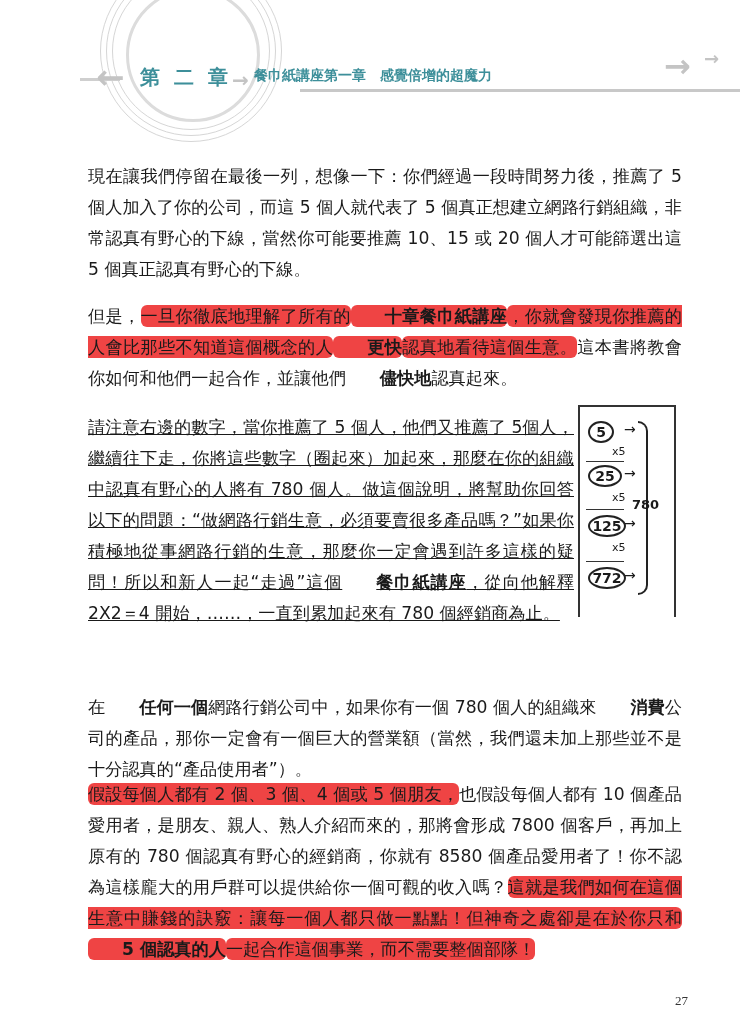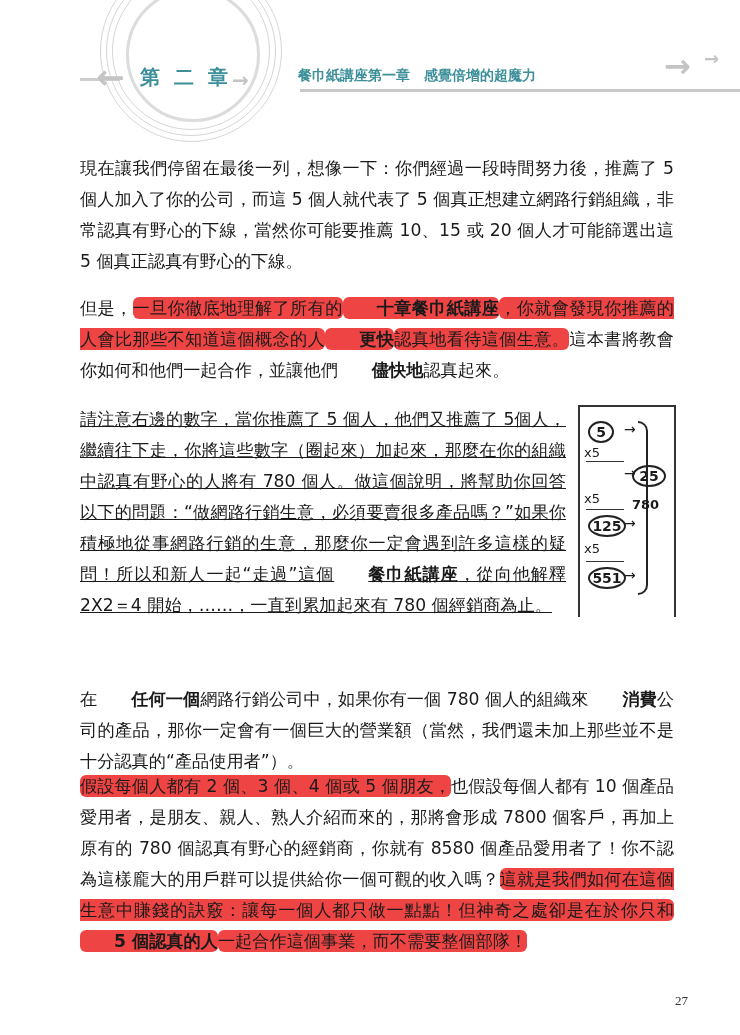--- a/index.html
+++ b/index.html
@@ -6,37 +6,37 @@
   body { width: 740px; height: 1035px; position: relative; overflow: hidden;
          font-family: "DejaVu Sans", "Liberation Sans", sans-serif; color: #1a1a1a; }
 
   
   .header { position: absolute; left: 0; top: 0; width: 740px; height: 140px; }
   .circle { position: absolute; border-radius: 50%; border: 1px solid #d6d6d6; }
   .header-line { position: absolute; left: 300px; top: 89px; width: 440px; height: 3px; background: #c8c8c8; }
   .header-line-left { position: absolute; left: 80px; top: 78px; width: 40px; height: 3px; background: #cfcfcf; }
   .chapter-label { position: absolute; left: 140px; top: 64px; font-size: 20px; color: #3d8f9a;
                    letter-spacing: 14px; font-weight: bold; }
-  .chapter-title { position: absolute; left: 254px; top: 67px; font-size: 14px; color: #3d8f9a; font-weight: bold; margin-left: 44px; }
+  .chapter-title { position: absolute; left: 254px; top: 67px; font-size: 14px; color: #3d8f9a; font-weight: bold; }
   .arrow { position: absolute; color: #c4c4c4; font-weight: bold; line-height: 1; }
 
   
   .para { position: absolute; left: 76px; width: 594px; font-size: 17.2px; line-height: 31px;
-          text-align: justify; margin: 4px; }
+          text-align: justify; margin: 12px; }
   .para b { font-weight: bold; padding-left: 34px; }
   .hl { background: #ef4444; border-radius: 6px; padding: 1px 0; }
   .para-narrow { width: 486px; text-decoration: underline; }
 
   
   .figure { position: absolute; left: 578px; top: 405px; width: 94px; height: 210px;
             border-left: 2px solid #333; border-right: 2px solid #333; border-top: 2px solid #333; }
   .bubble { position: absolute; left: 8px; border: 2px solid #222; border-radius: 50%;
             font-size: 14px; font-weight: bold; text-align: center; line-height: 18px; height: 18px;
             font-family: "DejaVu Sans", sans-serif; }
-  .mult { position: absolute; left: 4px; font-size: 13px; }
+  .mult { position: absolute; left: 32px; font-size: 11px; }
   .bar { position: absolute; left: 6px; width: 38px; height: 1px; background: #333; }
   .fig-arrow { position: absolute; left: 44px; font-size: 14px; }
   .brace { position: absolute; left: 58px; top: 14px; width: 8px; height: 170px;
            border: 2px solid #222; border-left: none; border-radius: 0 10px 10px 0; }
   .total { position: absolute; left: 52px; top: 90px; font-size: 13px; font-weight: bold; }
 
   .page-number { position: absolute; left: 675px; top: 993px; font-size: 13px; color: #333;
                  font-family: "Liberation Serif", serif; }
 </style>
 </head>
@@ -61,27 +61,27 @@
 <p class="para" style="top:289px;"><span>但是，</span><span class="hl">一旦你徹底地理解了所有的</span><b class="hl">十章餐巾紙講座</b><span class="hl">，你就會發現你推薦的人會比那些不知道這個概念的人</span><b class="hl">更快</b><span class="hl">認真地看待這個生意。</span><span>這本書將教會你如何和他們一起合作，並讓他們</span><b>儘快地</b><span>認真起來。</span></p>
 <p class="para para-narrow" style="top:400px;"><span>請注意右邊的數字，當你推薦了 5 個人，他們又推薦了 5個人，繼續往下走，你將這些數字（圈起來）加起來，那麼在你的組織中認真有野心的人將有 780 個人。做這個說明，將幫助你回答以下的問題：“做網路行銷生意，必須要賣很多產品嗎？”如果你積極地從事網路行銷的生意，那麼你一定會遇到許多這樣的疑問！所以和新人一起“走過”這個</span><b>餐巾紙講座</b><span>，從向他解釋 2X2＝4 開始，……，一直到累加起來有 780 個經銷商為止。</span></p>
 <p class="para" style="top:680px;"><span>在</span><b>任何一個</b><span>網路行銷公司中，如果你有一個 780 個人的組織來</span><b>消費</b><span>公司的產品，那你一定會有一個巨大的營業額（當然，我們還未加上那些並不是十分認真的“產品使用者”）。</span></p>
 <p class="para" style="top:767px;"><span class="hl">假設每個人都有 2 個、3 個、4 個或 5 個朋友，</span><span>也假設每個人都有 10 個產品愛用者，是朋友、親人、熟人介紹而來的，那將會形成 7800 個客戶，再加上原有的 780 個認真有野心的經銷商，你就有 8580 個產品愛用者了！你不認為這樣龐大的用戶群可以提供給你一個可觀的收入嗎？</span><span class="hl">這就是我們如何在這個生意中賺錢的訣竅：讓每一個人都只做一點點！但神奇之處卻是在於你只和 </span><b class="hl">5 個認真的人</b><span class="hl">一起合作這個事業，而不需要整個部隊！</span></p>
 
 <div class="figure">
   <div class="bubble" style="top:14px;width:22px;">5</div>
   <div class="fig-arrow" style="top:14px;">→</div>
   <div class="mult" style="top:38px;">x5</div>
   <div class="bar" style="top:54px;"></div>
-  <div class="bubble" style="top:58px;width:30px;margin-left:44px;">25</div>
+  <div class="bubble" style="top:58px;width:30px;">25</div>
   <div class="fig-arrow" style="top:58px;">→</div>
   <div class="mult" style="top:84px;">x5</div>
   <div class="bar" style="top:102px;"></div>
   <div class="bubble" style="top:108px;width:34px;">125</div>
   <div class="fig-arrow" style="top:108px;">→</div>
   <div class="mult" style="top:134px;">x5</div>
   <div class="bar" style="top:154px;"></div>
-  <div class="bubble" style="top:160px;width:34px;">551</div>
+  <div class="bubble" style="top:160px;width:34px;">772</div>
   <div class="fig-arrow" style="top:160px;">→</div>
   <div class="brace"></div>
   <div class="total">780</div>
 </div>
 
 <div class="page-number">27</div>
 
 </body></html>

